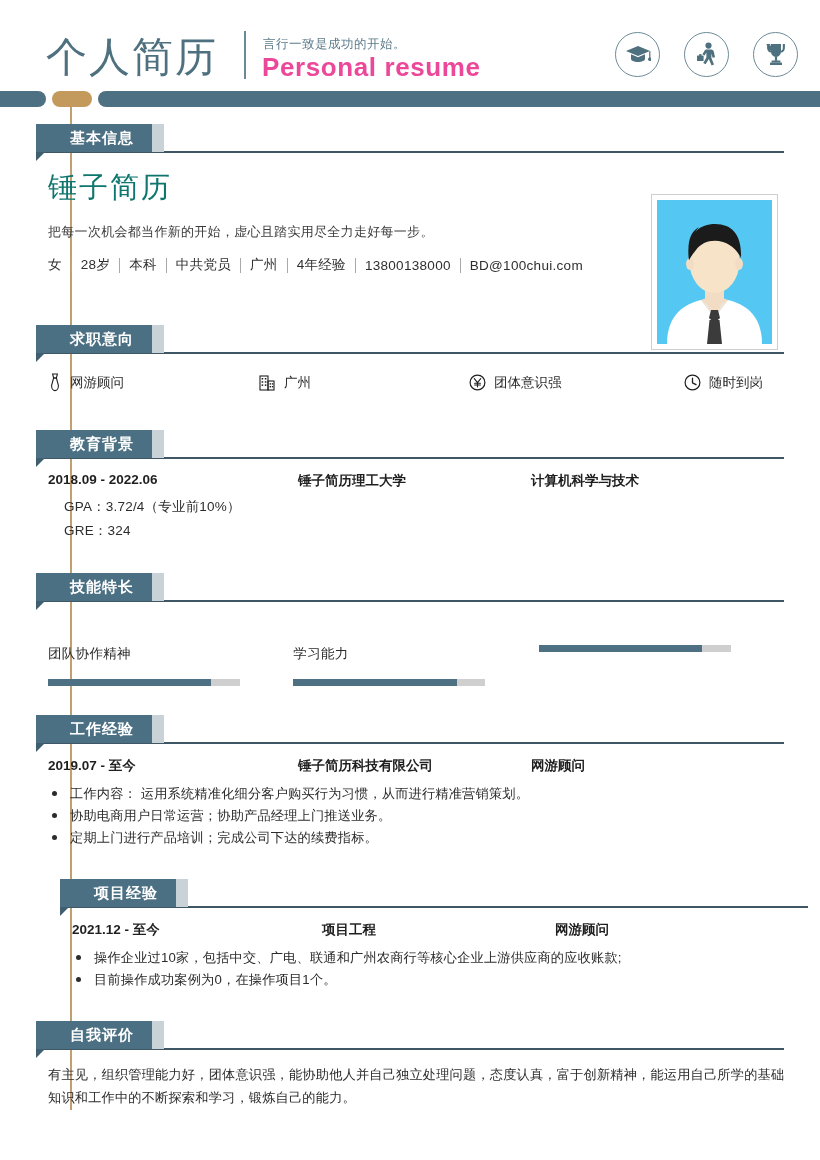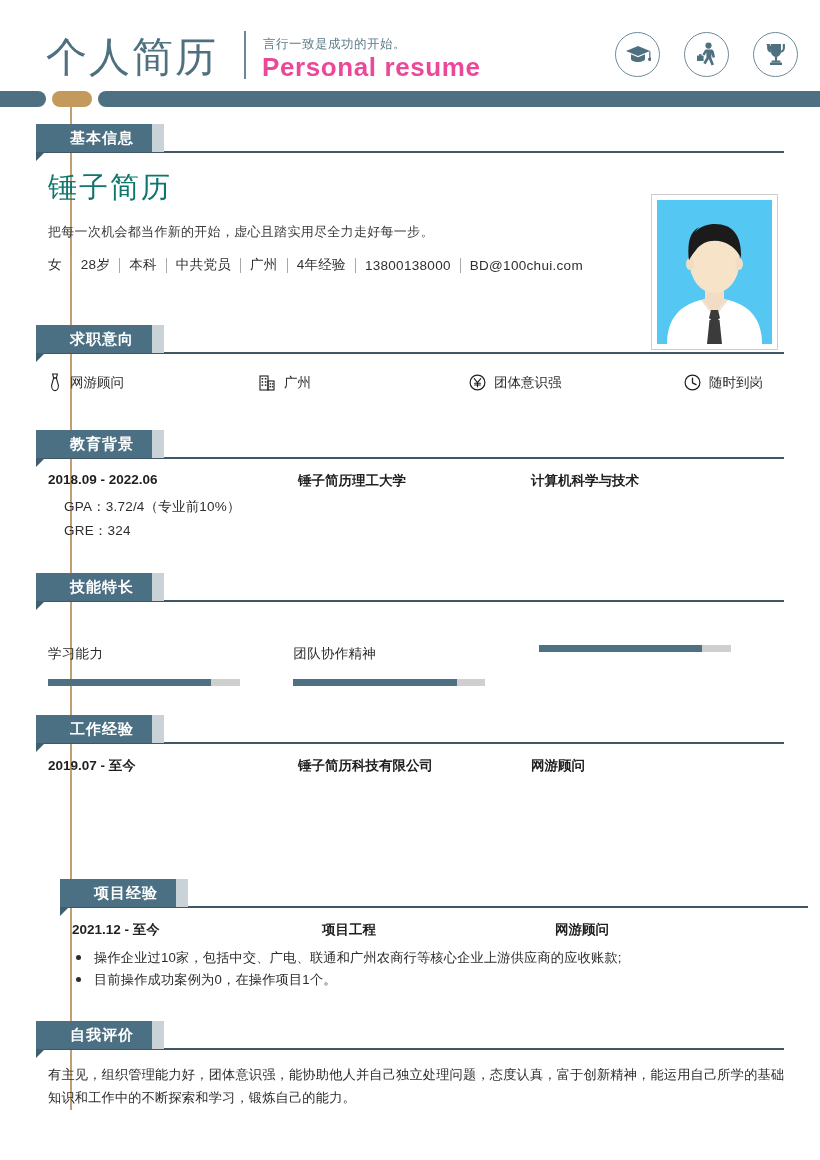--- a/index.html
+++ b/index.html
@@ -536,27 +536,27 @@
   <div class="section" style="top:573px;">
     <div class="sec-head">
       <div class="sec-rule"></div>
       <div class="sec-tab">技能特长</div>
       <div class="sec-tab-block" style="left:138px;"></div>
       <div class="sec-corner"></div>
     </div>
     <div class="sec-body" style="height:110px;">
       <div class="skills-row">
         <div class="skill">
-          <div class="skill-label">学习能力</div>
+          <div class="skill-label">团队协作精神</div>
           <div class="skill-track">
             <div class="skill-fill" style="width: 85%;"></div>
           </div>
         </div>
         <div class="skill">
-          <div class="skill-label">团队协作精神</div>
+          <div class="skill-label">学习能力</div>
           <div class="skill-track">
             <div class="skill-fill" style="width: 85%;"></div>
           </div>
         </div>
         <div class="skill">
           <div class="skill-track">
             <div class="skill-fill" style="width: 85%;"></div>
           </div>
         </div>
       </div>
@@ -569,20 +569,25 @@
       <div class="sec-tab">工作经验</div>
       <div class="sec-tab-block" style="left:138px;"></div>
       <div class="sec-corner"></div>
     </div>
     <div class="sec-body" style="height:130px;">
       <div class="exp-head">
         <span class="exp-date">2019.07 - 至今</span>
         <span class="exp-org">锤子简历科技有限公司</span>
         <span class="exp-role">网游顾问</span>
       </div>
+      <ul class="exp-list">
+        <li>工作内容： 运用系统精准化细分客户购买行为习惯，从而进行精准营销策划。</li>
+        <li>协助电商用户日常运营；协助产品经理上门推送业务。</li>
+        <li>定期上门进行产品培训；完成公司下达的续费指标。</li>
+      </ul>
     </div>
   </div>
 
   <div class="section" style="top:879px;margin-left:24px;">
     <div class="sec-head">
       <div class="sec-rule"></div>
       <div class="sec-tab">项目经验</div>
       <div class="sec-tab-block" style="left:138px;"></div>
       <div class="sec-corner"></div>
     </div>

